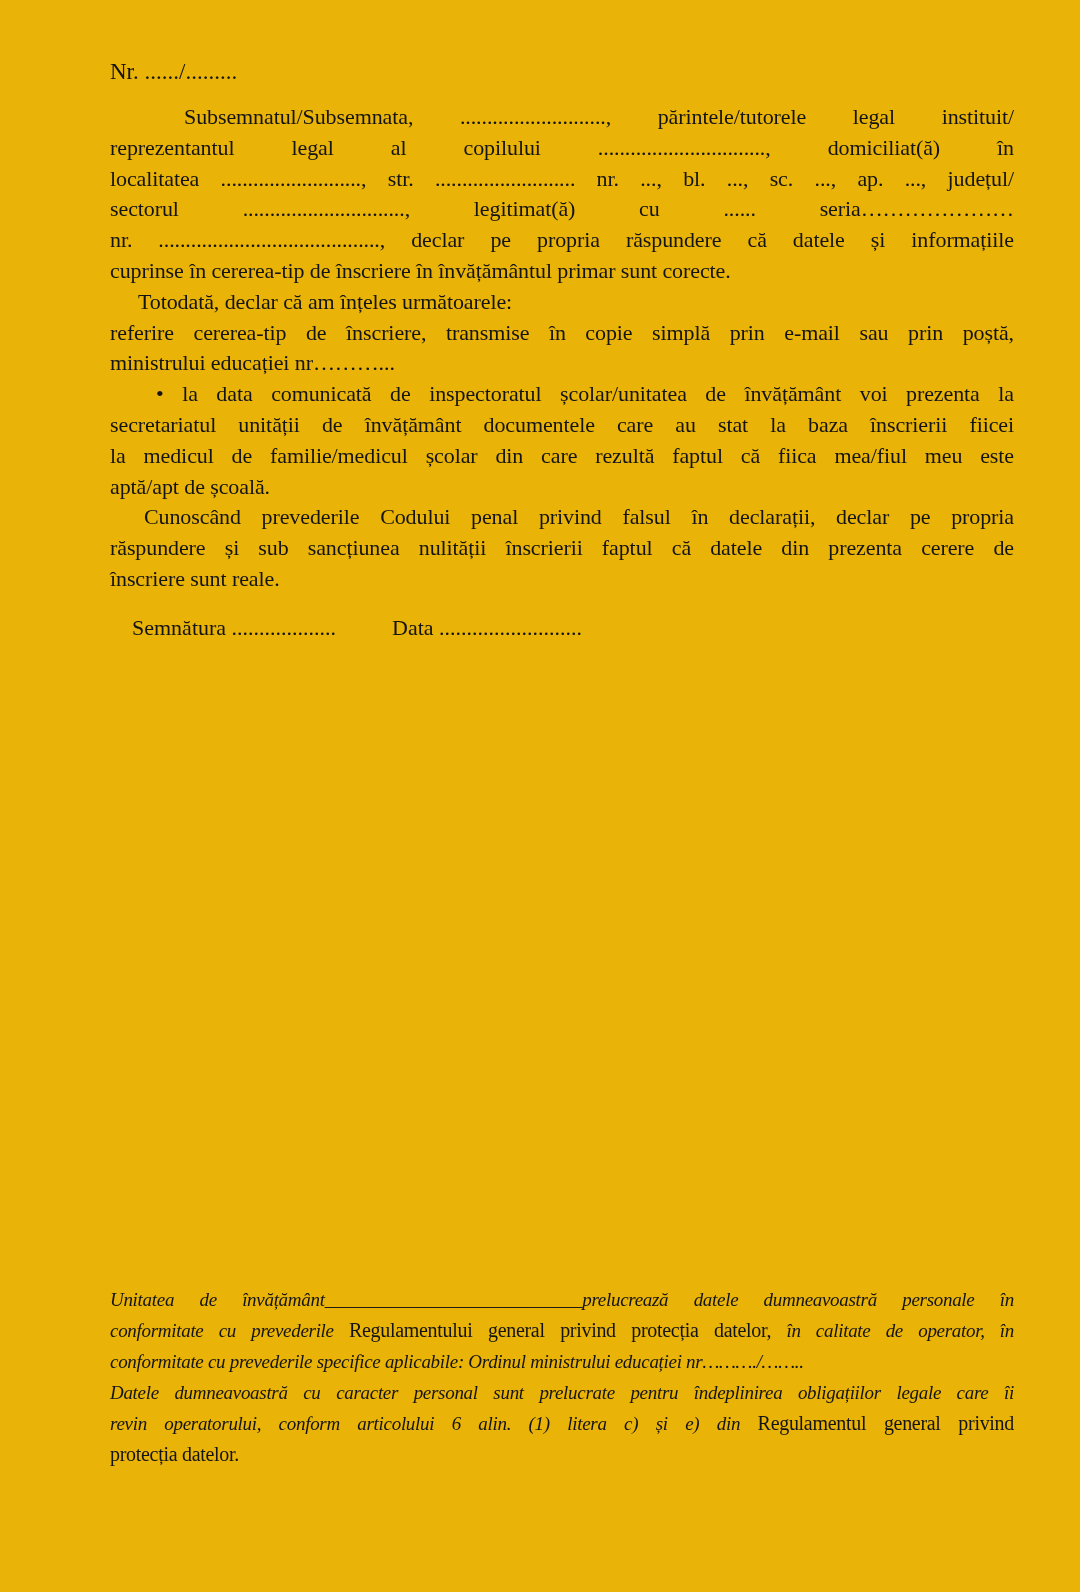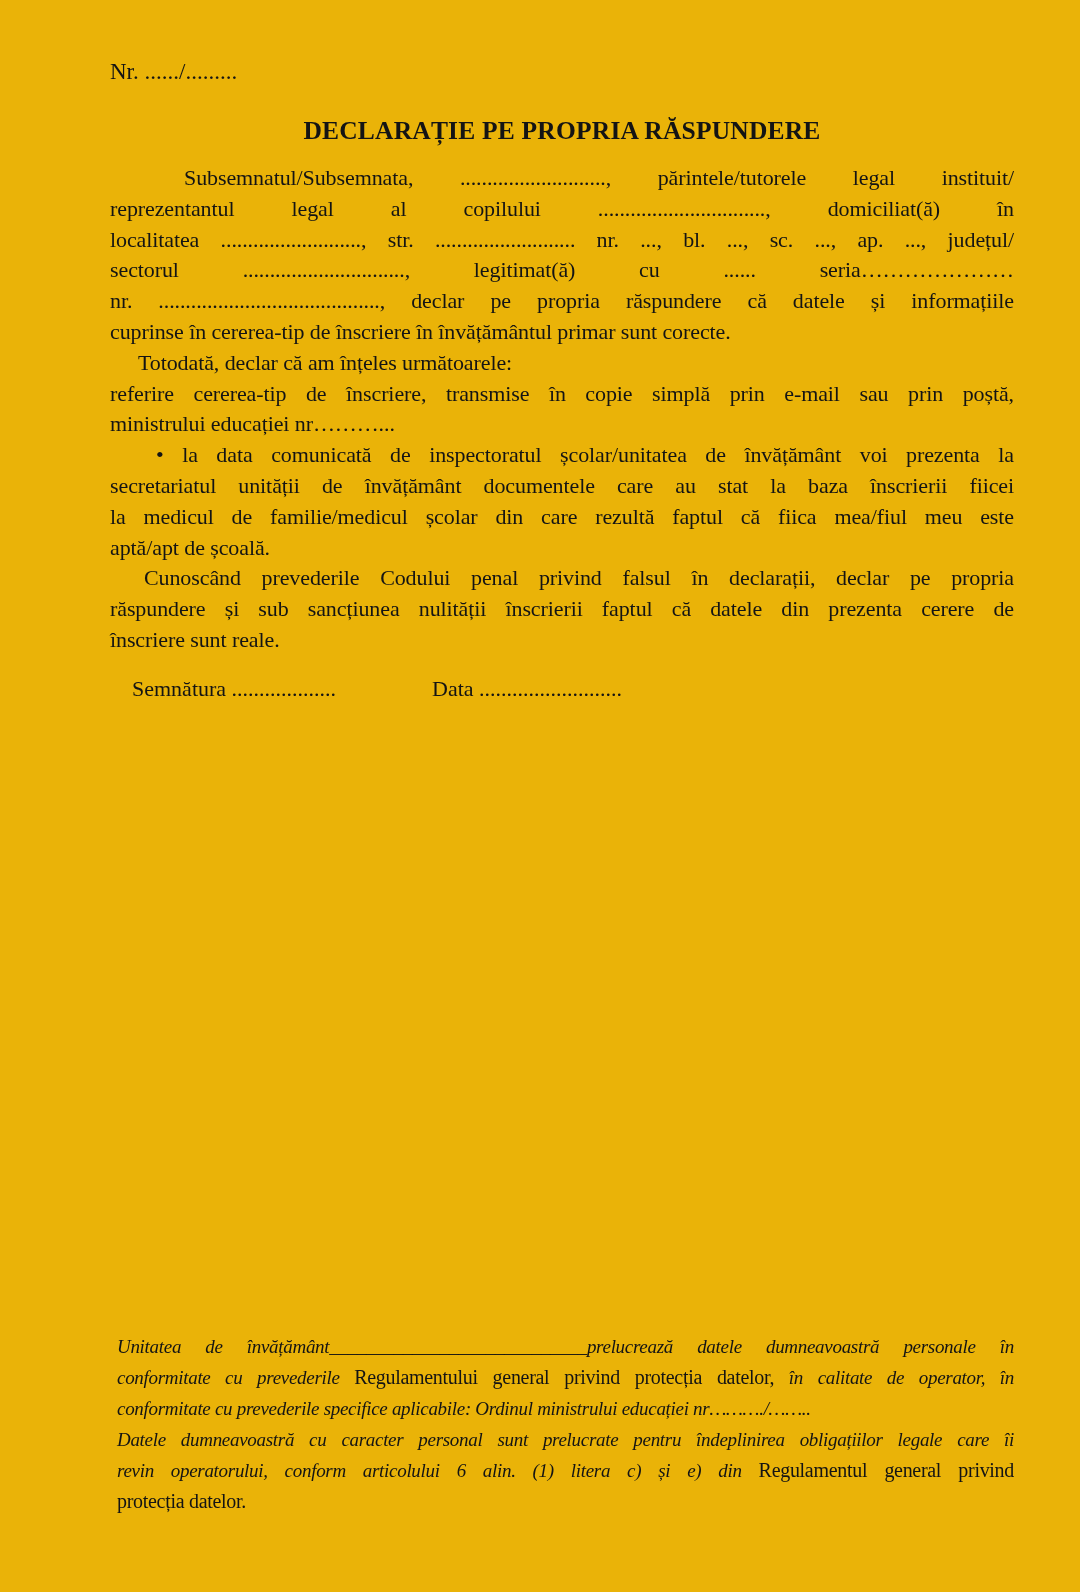--- a/index.html
+++ b/index.html
@@ -42,31 +42,30 @@
   }
   .line.last {
     text-align-last: left;
   }
   .sig-row {
     margin-top: 17px;
     font-size: 22px;
     line-height: 31px;
     padding-left: 22px;
     display: flex;
-    gap: 96px;
+    gap: 56px;
   }
   .footer {
     position: absolute;
     left: 110px;
     right: 66px;
-    top: 1331px;
+    top: 1284px;
     font-size: 19px;
     line-height: 31px;
     letter-spacing: -0.3px;
-    margin-left: 7px;
   }
   .fline {
     text-align: justify;
     text-align-last: justify;
   }
   .fline.last {
     text-align-last: left;
   }
   .run-it {
     font-style: italic;
@@ -76,21 +75,20 @@
     font-size: 20px;
   }
 </style>
 </head>
 <body>
 
 <div class="page">
 
   <div class="nr">Nr. ....../.........</div>
 
-  <div class="title">DECLARAȚIE PE PROPRIA RĂSPUNDERE</div>
 
   <div class="content">
       <div>
         <div class="line" style="text-indent: 74px;">Subsemnatul/Subsemnata, ..........................., părintele/tutorele legal instituit/</div>
         <div class="line">reprezentantul legal al copilului ..............................., domiciliat(ă) în</div>
         <div class="line">localitatea .........................., str. .......................... nr. ..., bl. ..., sc. ..., ap. ..., județul/</div>
         <div class="line">sectorul .............................., legitimat(ă) cu ...... seria…………………</div>
         <div class="line">nr. ........................................., declar pe propria răspundere că datele și informațiile</div>
         <div class="line last">cuprinse în cererea-tip de înscriere în învățământul primar sunt corecte.</div>
       </div>

